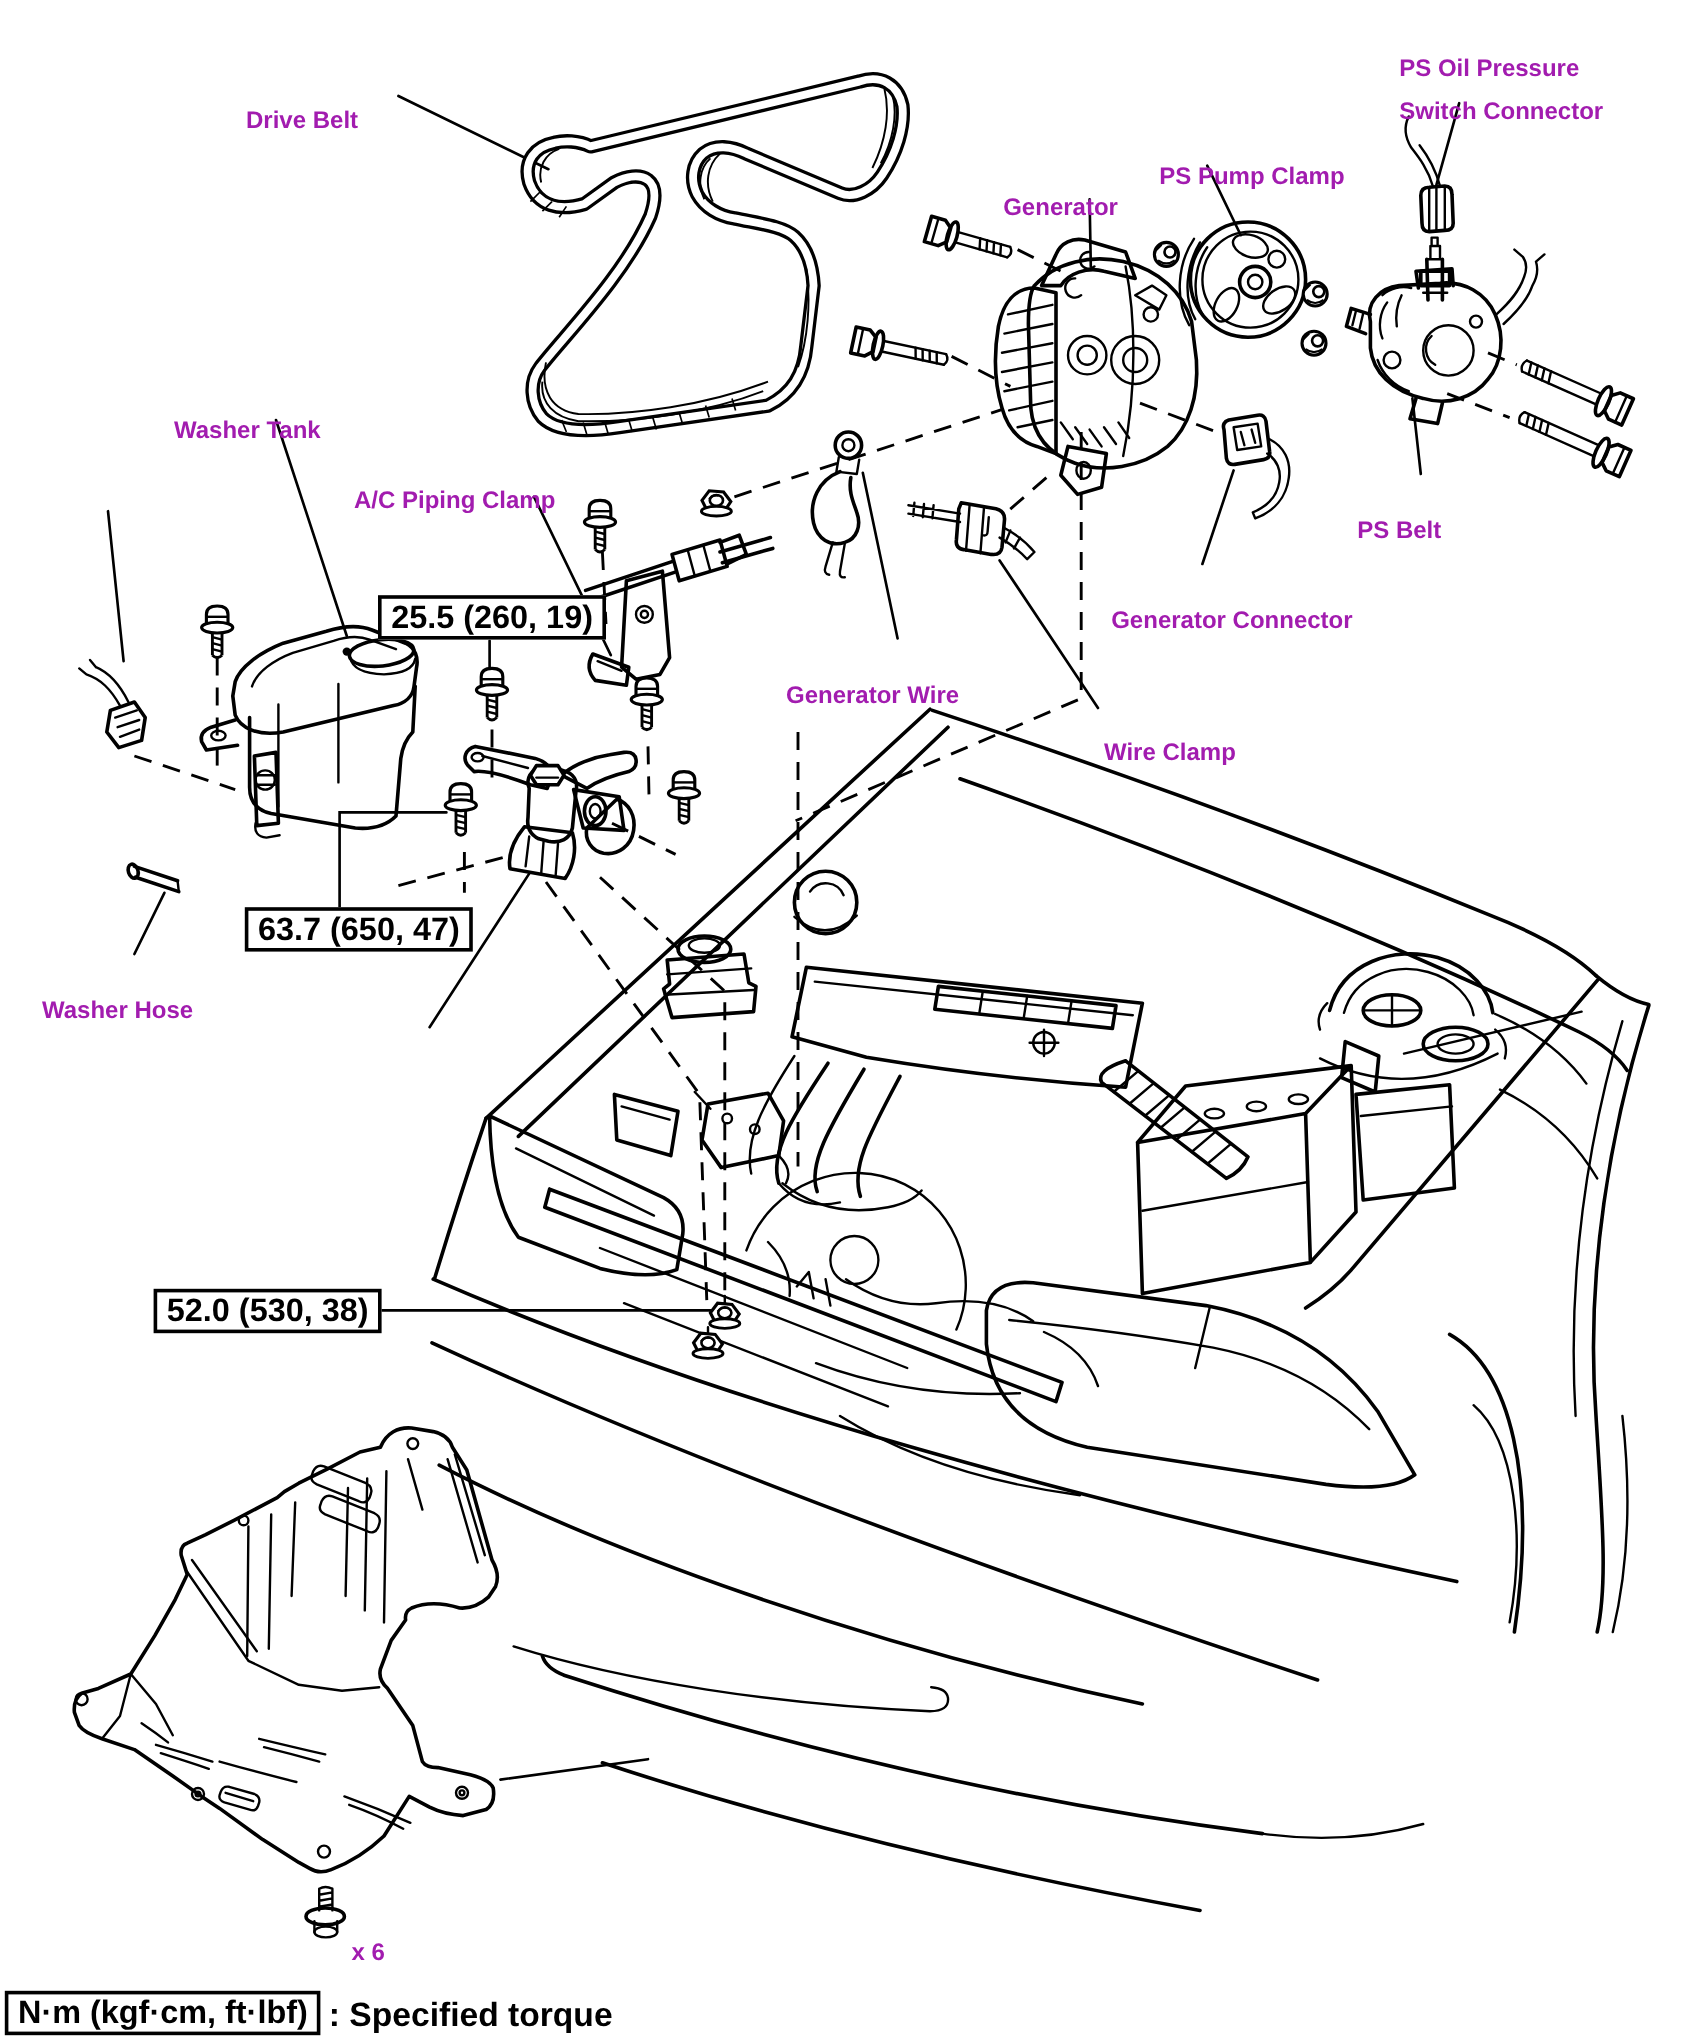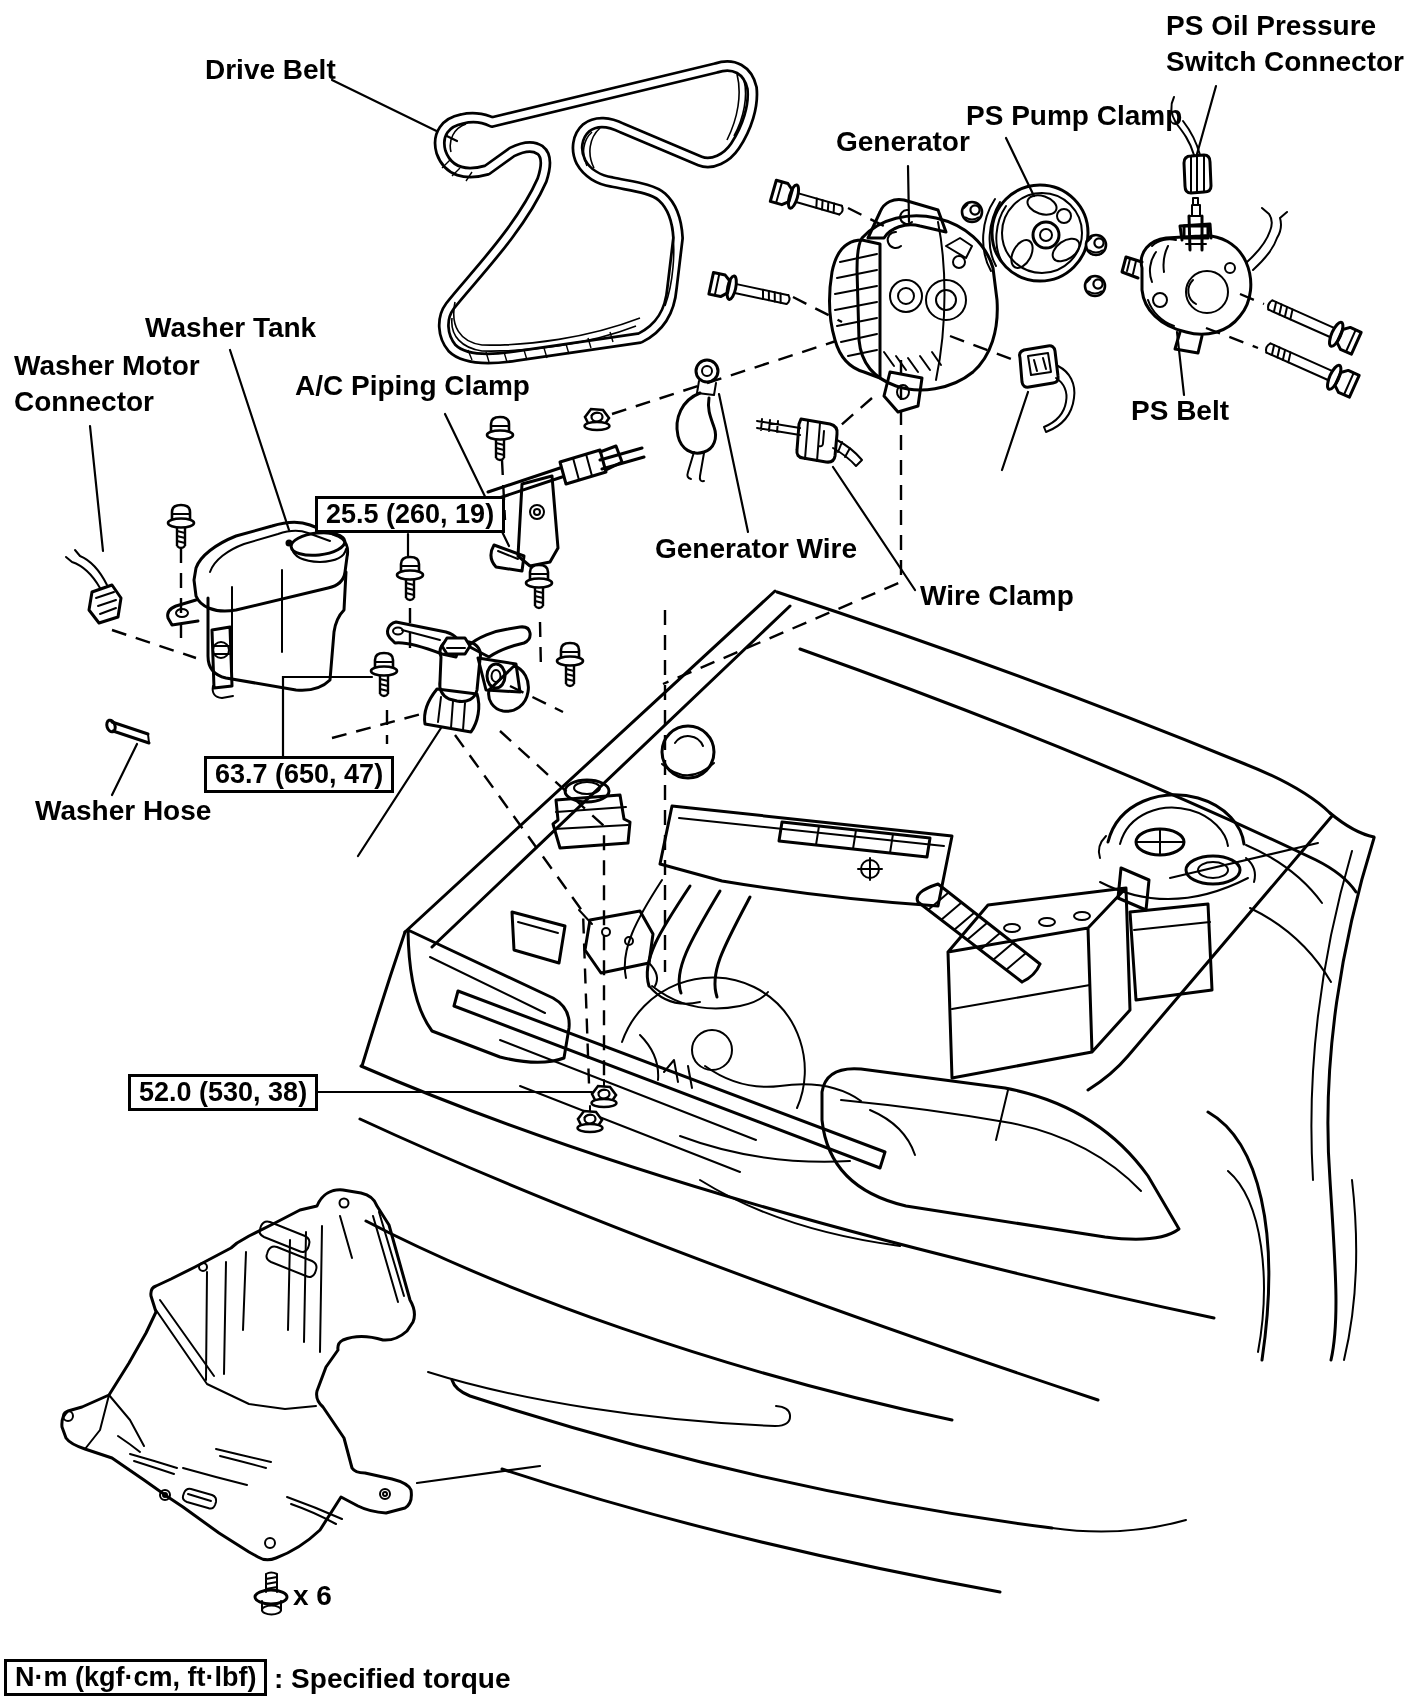--- a/index.html
+++ b/index.html
@@ -1,19 +1,19 @@
 <!DOCTYPE html>
 <html><head>
 <meta charset="utf-8">
 <style>
   html,body{margin:0;padding:0;background:#ffffff;}
   #canvas{position:relative;width:1408px;height:1702px;background:#ffffff;overflow:hidden;
           font-family:"Liberation Sans",sans-serif;color:#000;}
   #art{position:absolute;left:0;top:0;}
-  .lbl{position:absolute;font-weight:700;font-size:28px;line-height:36px;white-space:pre-line;color:#000000;}
+  .lbl{position:absolute;font-weight:700;font-size:20px;line-height:36px;white-space:pre-line;color:#a21caf;margin-top:31px;}
   .tq{position:absolute;display:inline-block;border:3px solid #000;background:#fff;
       font-weight:700;font-size:27px;line-height:29px;padding:1px 8px;white-space:nowrap;}
   .legend-note{position:absolute;font-weight:700;font-size:28px;color:#000;white-space:nowrap;}
   svg *{vector-effect:none;}
   .ln{stroke:#000;fill:none;stroke-width:3;stroke-linecap:round;stroke-linejoin:round;}
   .thin{stroke:#000;fill:none;stroke-width:2;stroke-linecap:round;stroke-linejoin:round;}
   .leader{stroke:#000;fill:none;stroke-width:2.2;stroke-linecap:round;}
   .dash{stroke:#000;fill:none;stroke-width:2.4;stroke-dasharray:15 10;stroke-linecap:butt;}
   .wfill{fill:#fff;stroke:#000;stroke-width:3;stroke-linejoin:round;}
   .bfill{fill:#000;stroke:none;}
@@ -394,24 +394,23 @@
     <ellipse class="thin" cx="271.5" cy="1610" rx="9.5" ry="4.5"></ellipse>
   </g>
 </svg>
 
   <div class="lbl" style="left:205px;top:52px">Drive Belt</div>
   <div class="lbl" style="left:1166px;top:8px">PS Oil Pressure
 Switch Connector</div>
   <div class="lbl" style="left:966px;top:98px">PS Pump Clamp</div>
   <div class="lbl" style="left:836px;top:124px">Generator</div>
   <div class="lbl" style="left:145px;top:310px">Washer Tank</div>
-  <div class="lbl" style="left:14px;top:348px">Washer Motor
-Connector</div>
   <div class="lbl" style="left:295px;top:368px">A/C Piping Clamp</div>
   <div class="lbl" style="left:655px;top:531px">Generator Wire</div>
+  <div class="lbl" style="left:926px;top:468px">Generator Connector</div>
   <div class="lbl" style="left:1131px;top:393px">PS Belt</div>
   <div class="lbl" style="left:920px;top:578px">Wire Clamp</div>
   <div class="lbl" style="left:35px;top:793px">Washer Hose</div>
 
   <div class="tq" style="left:315px;top:496px">25.5 (260, 19)</div>
   <div class="tq" style="left:204px;top:756px">63.7 (650, 47)</div>
   <div class="tq" style="left:128px;top:1074px">52.0 (530, 38)</div>
 
   <div class="lbl" style="left:293px;top:1578px">x 6</div>
   <div class="tq" style="left:4px;top:1659px">N·m (kgf·cm, ft·lbf)</div>

